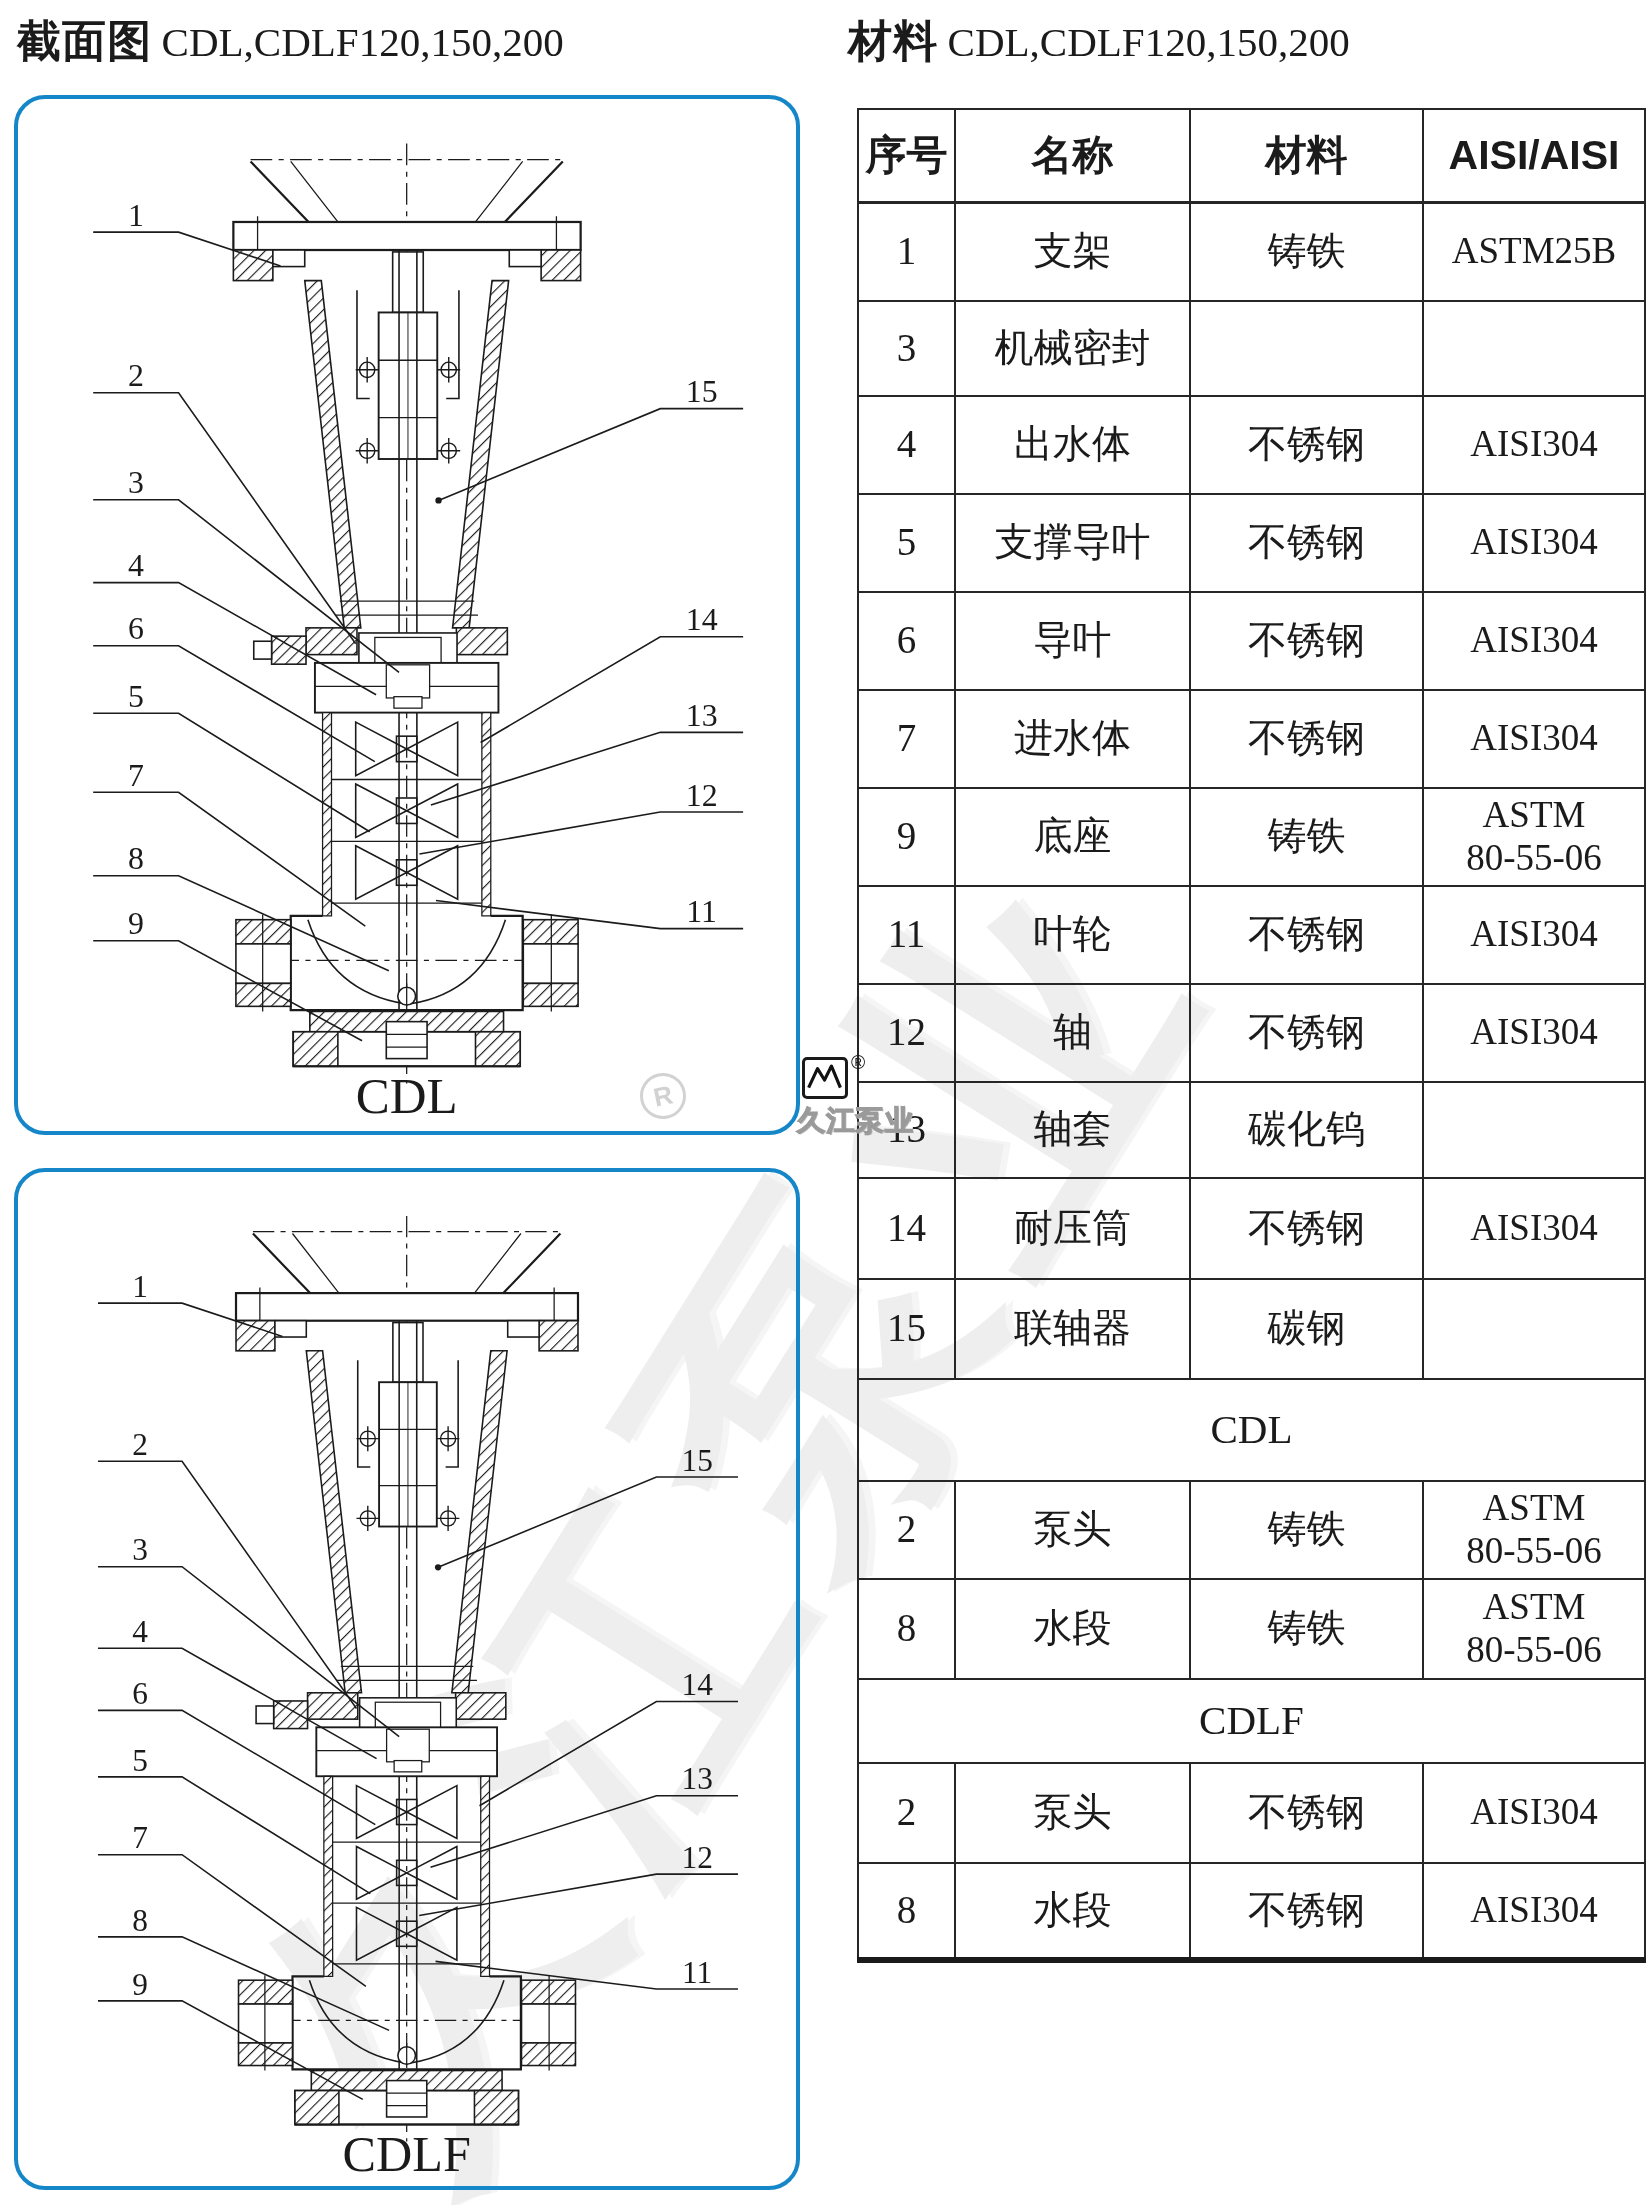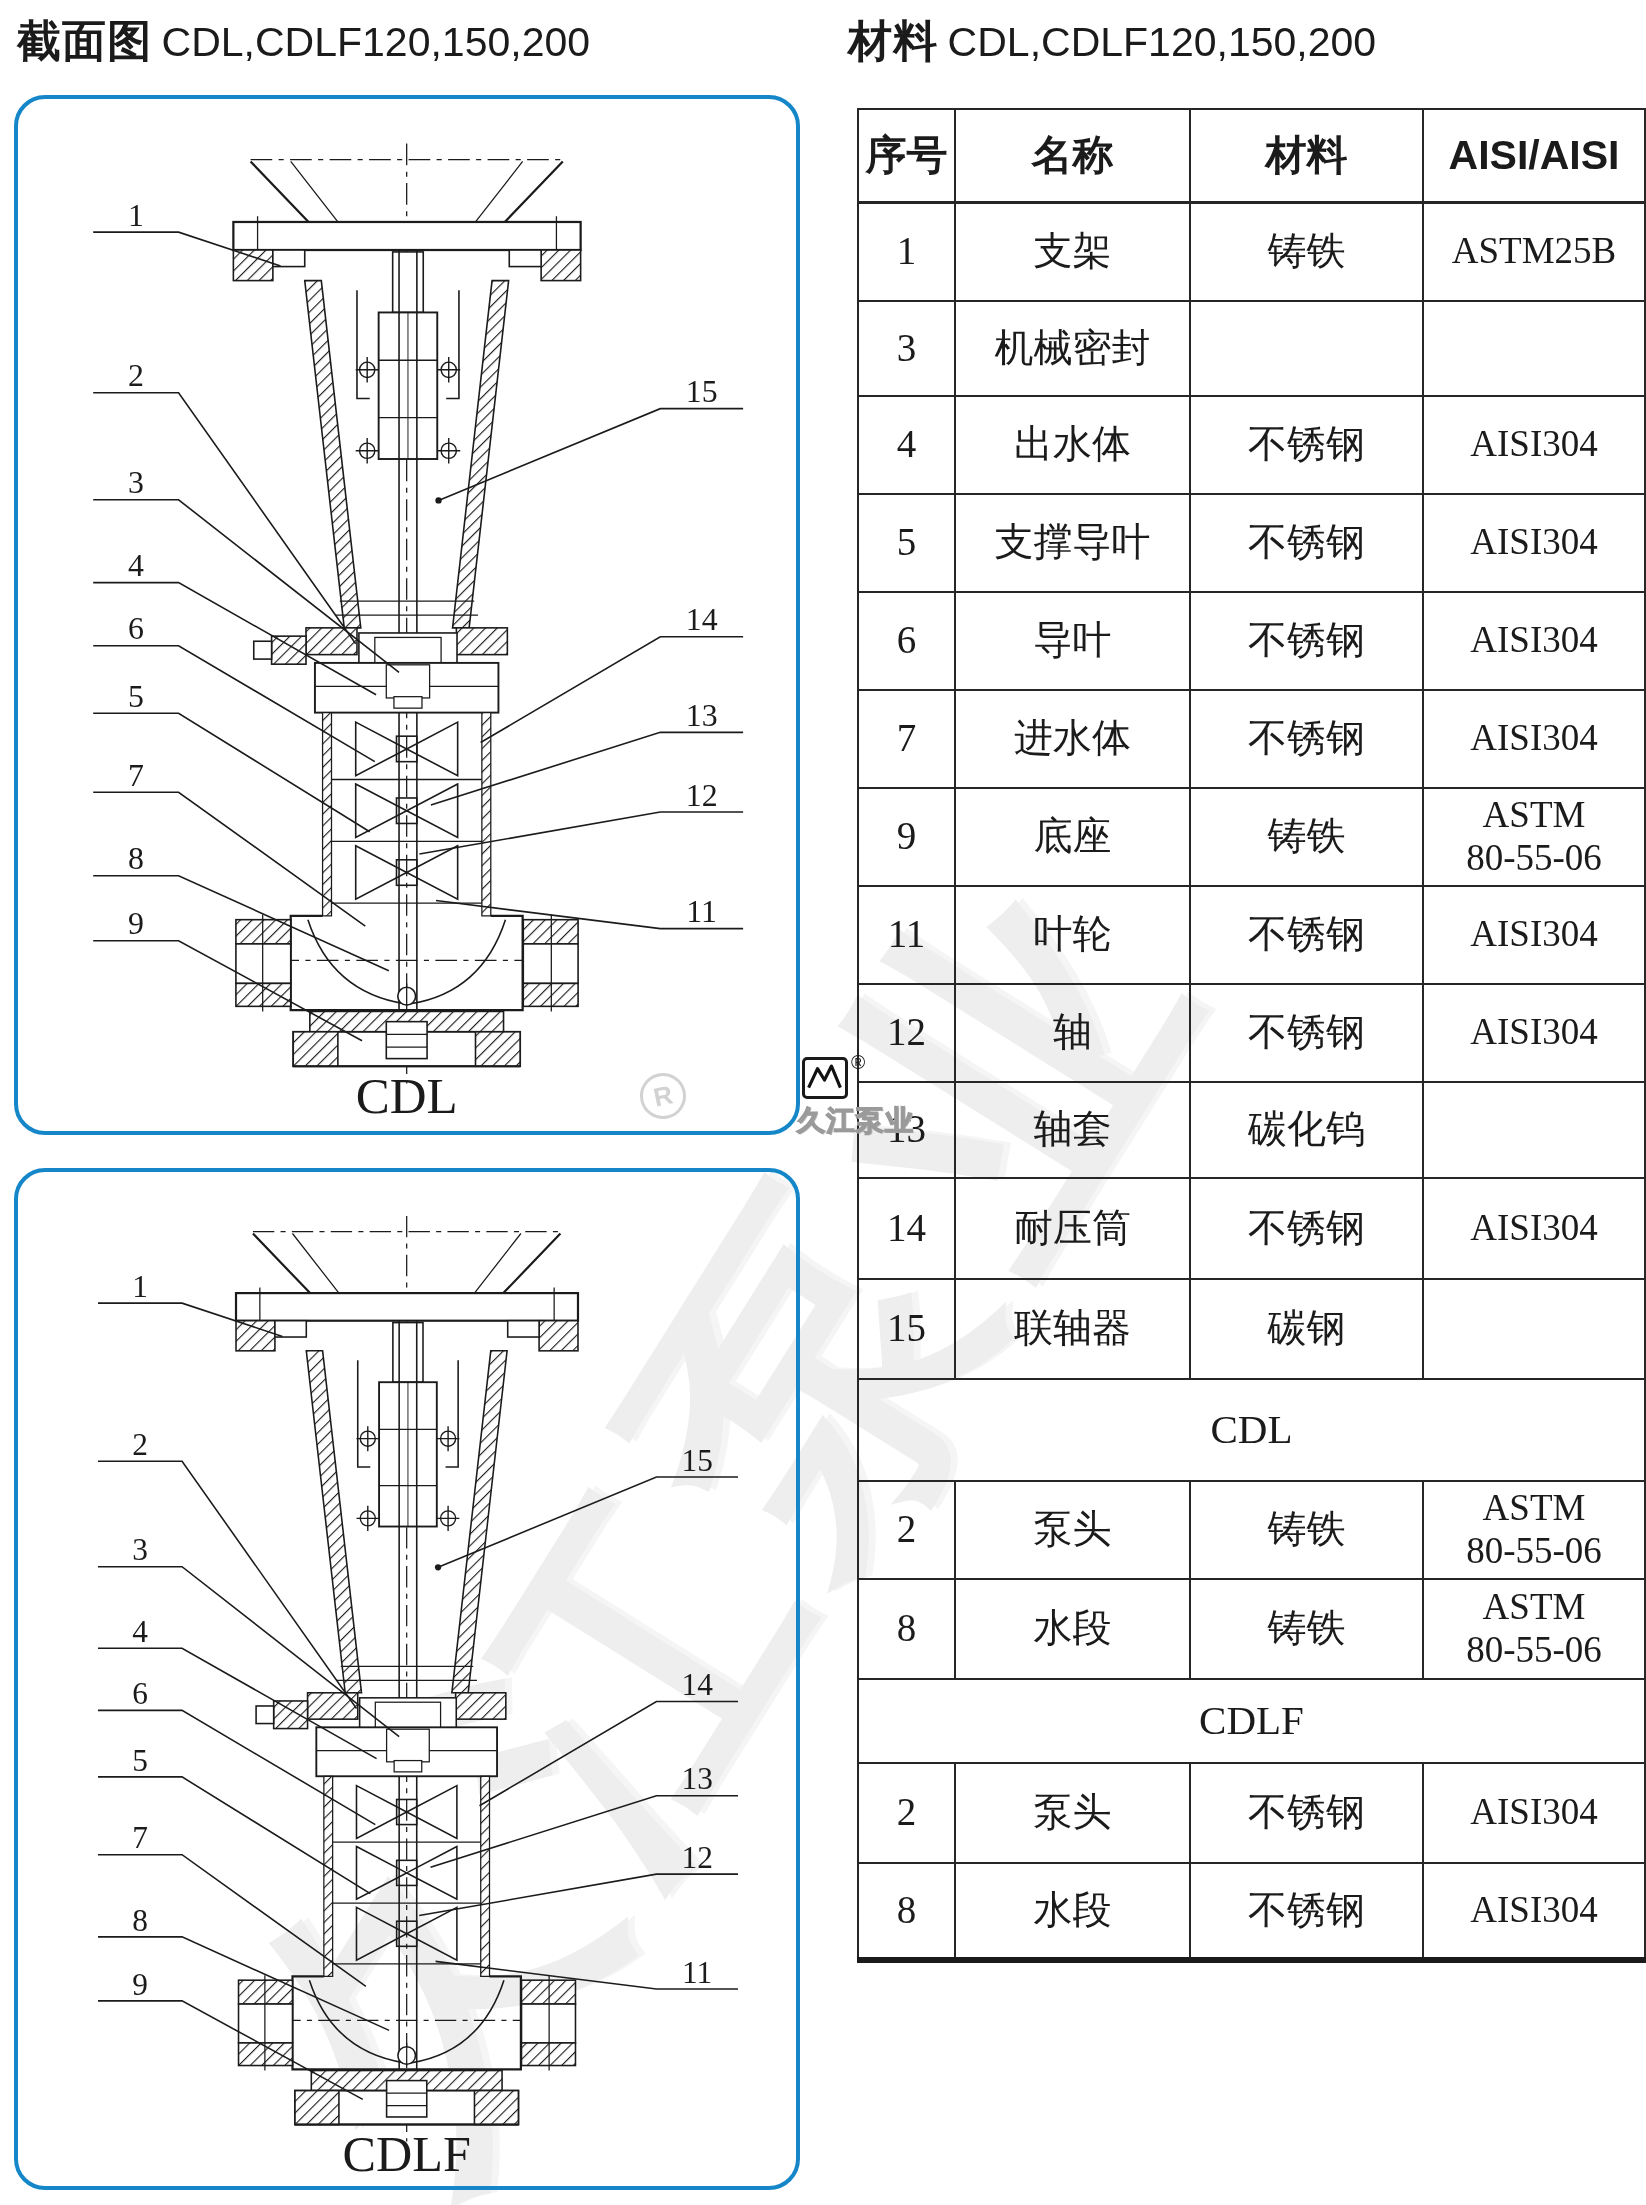--- a/index.html
+++ b/index.html
@@ -3,21 +3,21 @@
 <meta charset="utf-8">
 <style>
   html,body{margin:0;padding:0;}
   body{
     width:1646px;height:2205px;position:relative;background:#ffffff;overflow:hidden;
     font-family:"Liberation Serif","DejaVu Serif",serif;color:#1b1b1b;
   }
   
   .page-title{position:absolute;top:11.6px;display:flex;align-items:baseline;z-index:3;white-space:nowrap;}
   .page-title .zh{font-family:"Liberation Sans","DejaVu Sans",sans-serif;font-weight:bold;font-size:44px;letter-spacing:1.3px;}
-  .page-title .code{font-family:Liberation Sans, sans-serif;font-size:41px;margin-left:9px;}
+  .page-title .code{font-family:Liberation Serif, serif;font-size:41px;margin-left:9px;}
   #title-left{left:16.7px;text-align:center;}
   #title-right{left:848px;}
   
   .watermark-band{
     position:absolute;left:154px;top:2014px;width:2188px;z-index:1;
     transform:rotate(-58deg);transform-origin:0 0;
     font-family:"Liberation Sans","DejaVu Sans",sans-serif;font-weight:bold;
     font-size:335px;letter-spacing:26px;color:#e3e3e3;opacity:.6;white-space:nowrap;
     text-shadow:5.1px 5.1px 0 #efefef;
   }

